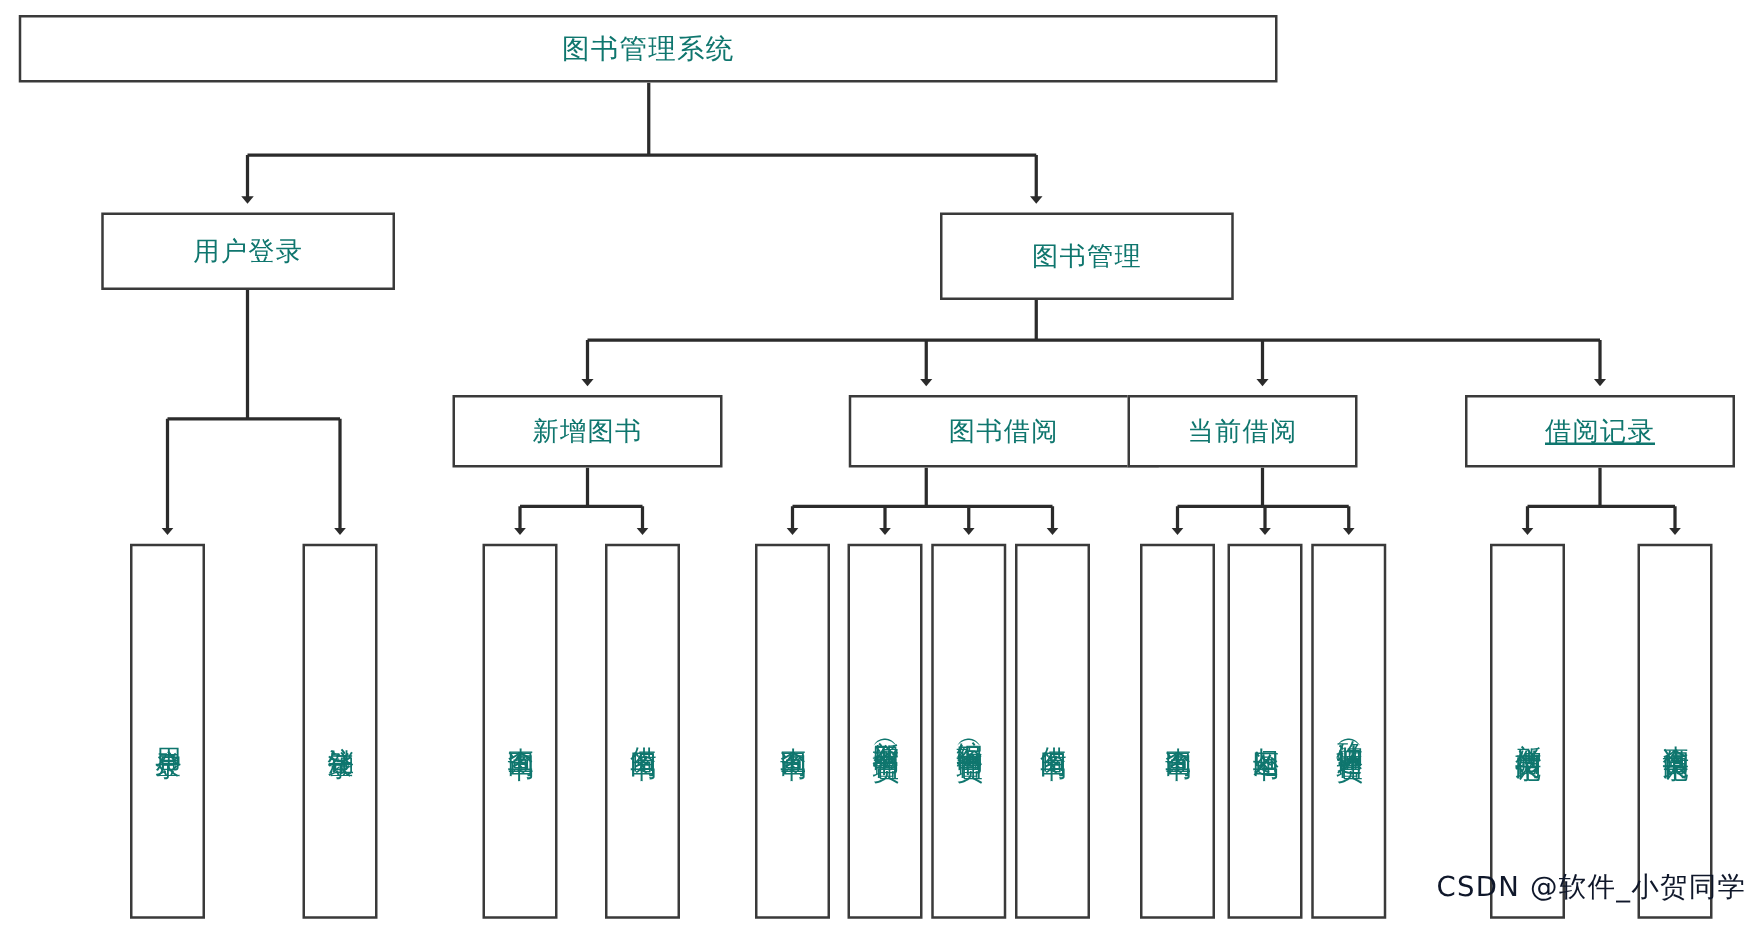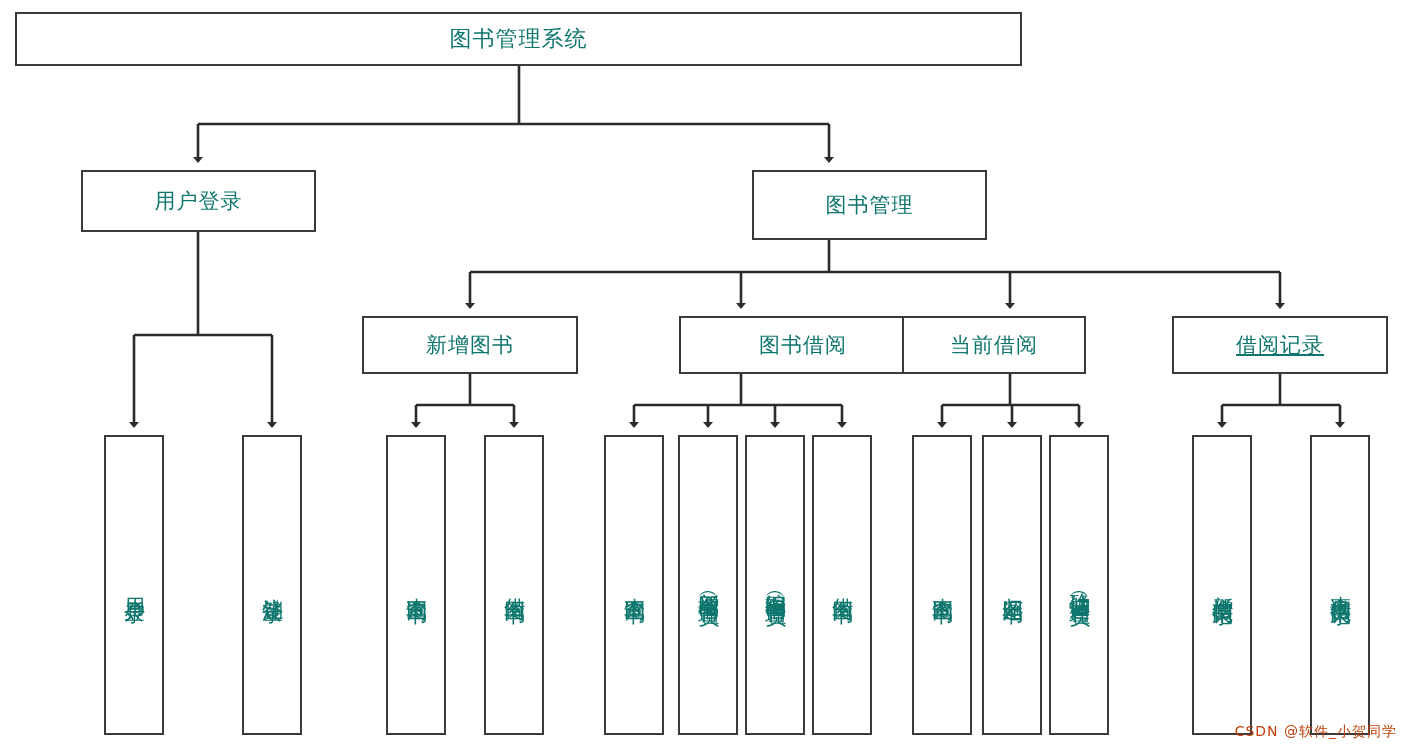--- a/index.html
+++ b/index.html
@@ -37,23 +37,23 @@
     text-align:center;
   }
   .node-v .vtext{
     writing-mode:vertical-rl;
     text-orientation:upright;
     display:block;
   }
   svg.links{position:absolute;left:0;top:0;width:1405px;height:747px;pointer-events:none;}
   .watermark{
     position:absolute;
-    right:8px;bottom:6px;
-    font-size:14px;
-    color:#c2410c;
+    right:8px;bottom:22px;
+    font-size:22px;
+    color:#0f172a;
     letter-spacing:1px;
     white-space:nowrap;
     font-family:"DejaVu Sans","Liberation Sans",sans-serif;
   }
 </style>
 </head>
 <body>
 
 <div id="diagram">
 

